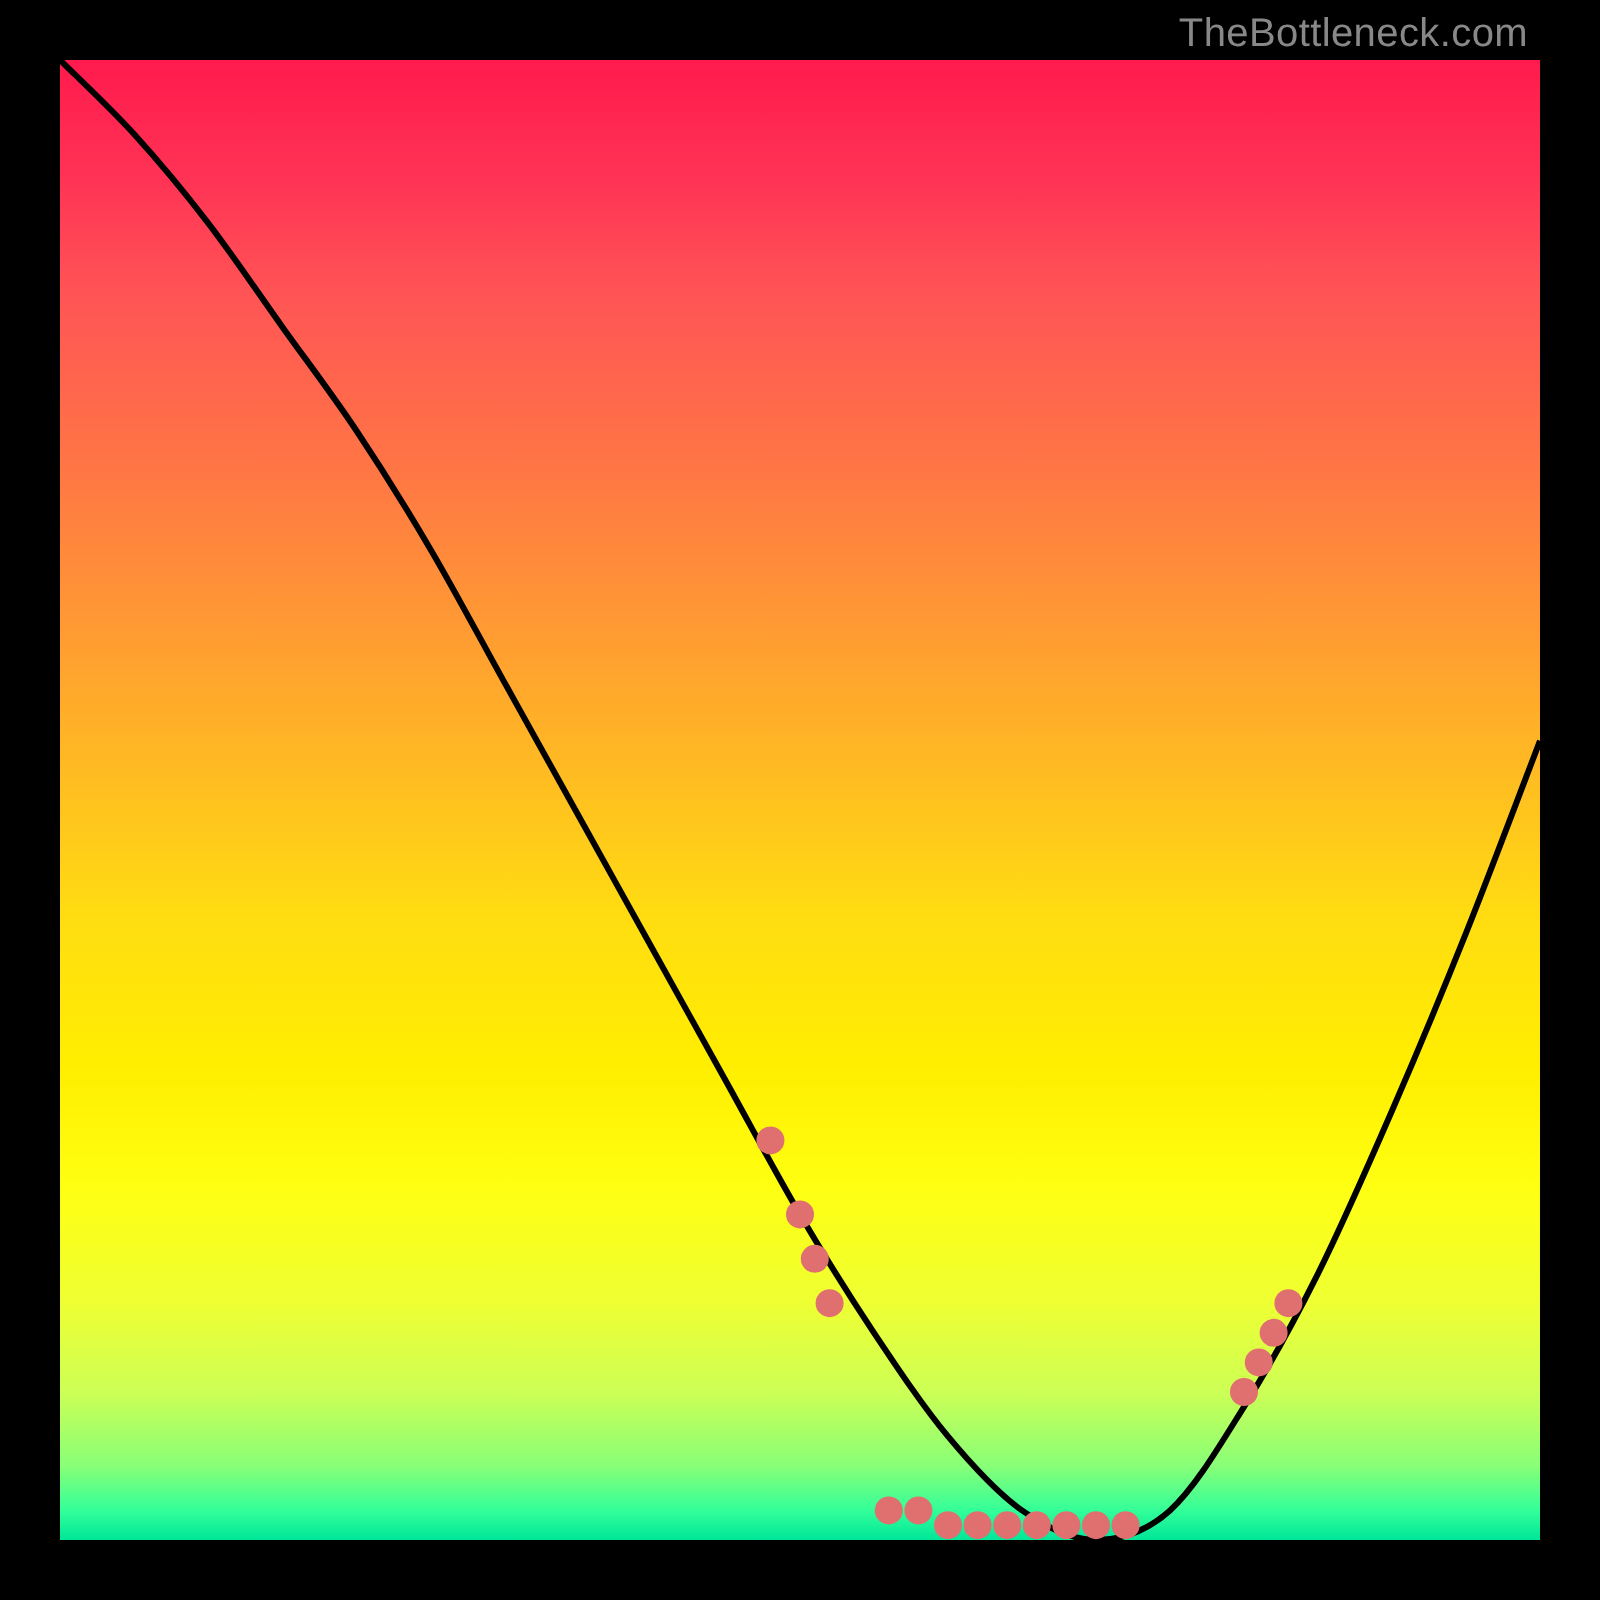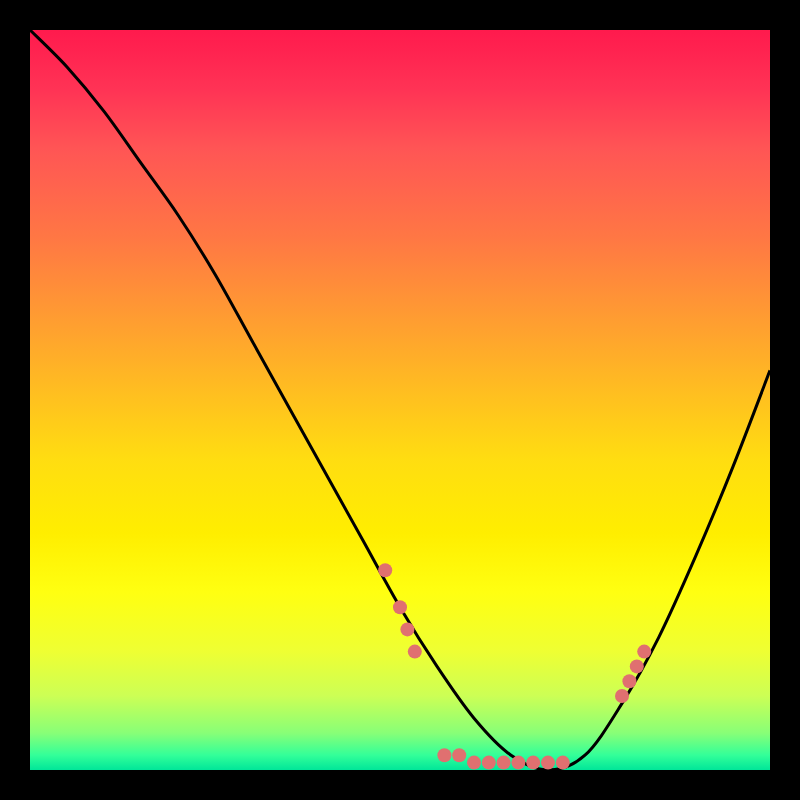--- a/index.html
+++ b/index.html
@@ -54,20 +54,21 @@
     left: 0;
     top: 0;
     width: 740px;
     height: 740px;
   }
 </style>
 </head>
 <body>
 
 <div class="container">
+  <div class="watermark">TheBottleneck.com</div>
   <div class="plot-area">
     <svg class="curve" viewBox="0 0 740 740">
       <path id="curve-path" d="M 0 0 C 6.166666666666667 6.166666666666667, 24.666666666666664 23.433333333333337, 37 37 C 49.333333333333336 50.56666666666666, 61.666666666666664 65.36666666666663, 74 81.39999999999998 C 86.33333333333333 97.43333333333332, 98.66666666666667 115.93333333333338, 111 133.20000000000005 C 123.33333333333333 150.46666666666673, 135.66666666666666 166.5, 148 185 C 160.33333333333334 203.5, 172.66666666666666 223.23333333333332, 185 244.2 C 197.33333333333334 265.16666666666663, 209.66666666666666 288.6, 222 310.8 C 234.33333333333334 333, 246.66666666666666 355.20000000000005, 259 377.40000000000003 C 271.3333333333333 399.6, 283.6666666666667 421.8, 296 444 C 308.3333333333333 466.2, 320.6666666666667 488.40000000000003, 333 510.6 C 345.3333333333333 532.8000000000001, 357.66666666666663 556.2333333333333, 370 577.2 C 382.33333333333337 598.1666666666667, 394.66666666666674 617.9, 407.00000000000006 636.4 C 419.33333333333337 654.9, 431.6666666666667 673.4000000000001, 444 688.2 C 456.3333333333333 703, 468.6666666666667 716.5666666666667, 481 725.2 C 493.3333333333333 733.8333333333334, 505.6666666666667 740, 518 740 C 530.3333333333334 740, 542.6666666666666 736.3000000000001, 555 725.2 C 567.3333333333334 714.1, 579.6666666666666 693.1333333333333, 592 673.4 C 604.3333333333334 653.6666666666666, 616.6666666666666 631.4666666666666, 629 606.8 C 641.3333333333334 582.1333333333333, 653.6666666666666 553.7666666666667, 666 525.4 C 678.3333333333334 497.0333333333333, 690.6666666666666 467.43333333333334, 703 436.6 C 715.3333333333334 405.7666666666667, 733.8333333333334 356.43333333333334, 740 340.4" stroke="#000000" stroke-width="3" fill="none"></path>
       <g id="markers">
           <circle cx="355.2" cy="540.2" r="7" fill="#e07070"></circle>
           <circle cx="370" cy="577.2" r="7" fill="#e07070"></circle>
           <circle cx="377.40000000000003" cy="599.4" r="7" fill="#e07070"></circle>
           <circle cx="384.8" cy="621.6" r="7" fill="#e07070"></circle>
           <circle cx="414.40000000000003" cy="725.2" r="7" fill="#e07070"></circle>
           <circle cx="429.2" cy="725.2" r="7" fill="#e07070"></circle>

